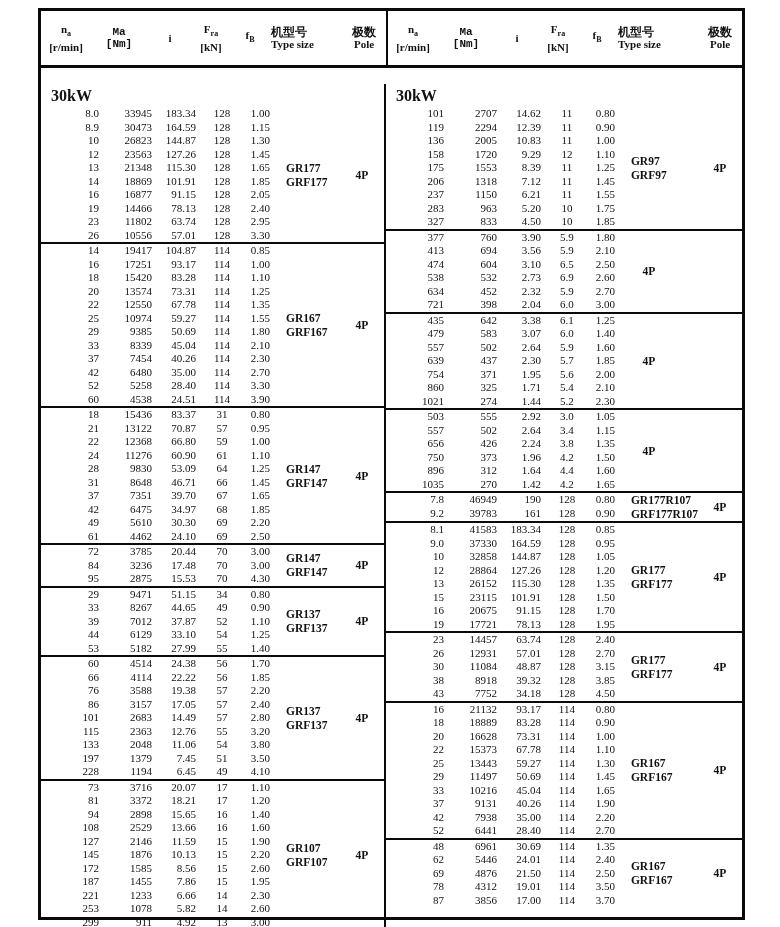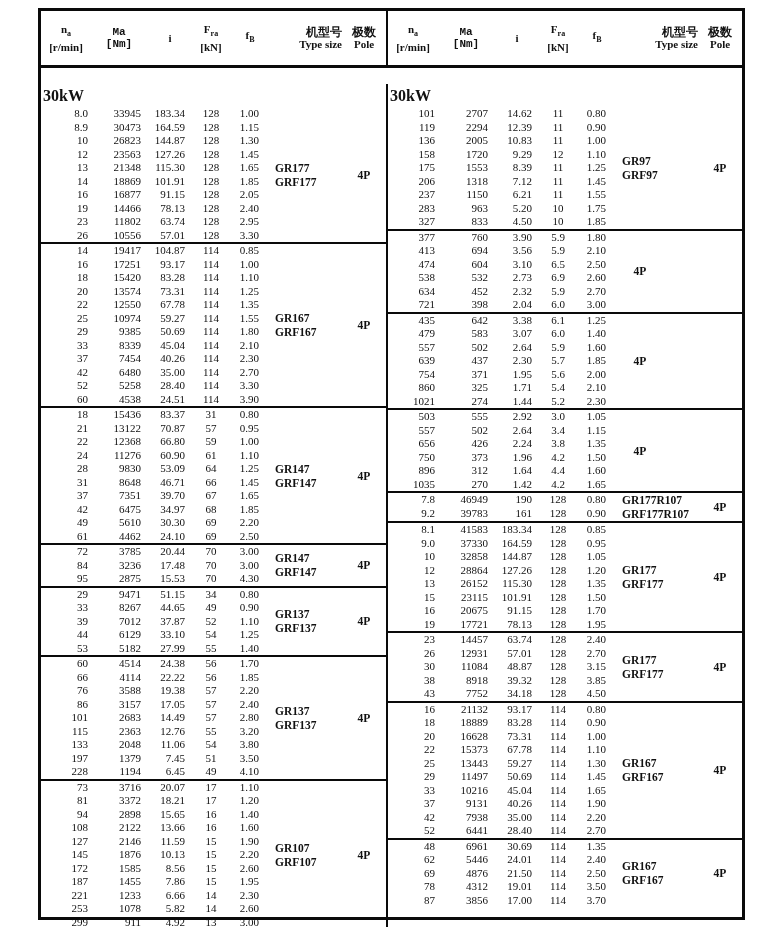--- a/index.html
+++ b/index.html
@@ -19,33 +19,33 @@
   .half-head.left{width:345px;border-right:2px solid #0a0a0a;}
   .half-head.right{flex:1;}
   .hcell{font-weight:bold;font-size:11px;line-height:12.5px;text-align:center;}
   .hcell .cn{font-size:12px;font-family:"Liberation Sans","DejaVu Sans",sans-serif;}
   .hcell sub{font-size:8px;}
   .h-na{width:50px;}
   .h-ma{width:56px;font-family:Liberation Mono, monospace;}
   .h-i{width:46px;}
   .h-fra{width:36px;}
   .h-fb{width:42px;}
-  .h-type{flex:1;text-align:right;}
+  .h-type{flex:1;text-align:left;}
   .h-pole{width:44px;}
   .tbody{display:flex;flex:1;}
   .half{display:flex;flex-direction:column;}
   .half.left{width:345px;border-right:2px solid #0a0a0a;}
   .half.right{flex:1;}
   .power-header{
     flex:0 0 23px;line-height:23px;font-weight:bold;font-size:16px;
-    padding-left:2px;letter-spacing:0px;
+    padding-left:10px;letter-spacing:0px;
   }
   .section{display:flex;border-bottom:2px solid #0a0a0a;}
   .half .section:last-child{border-bottom:none;}
-  .nums{display:grid;grid-template-columns:50px 56px 46px 36px 42px;grid-auto-rows:13.5px;}
+  .nums{display:grid;grid-template-columns:50px 56px 46px 36px 42px;grid-auto-rows:13.5px;margin-left:11px;}
   .cell{font-size:11px;line-height:13.5px;white-space:pre;}
   .c-na{text-align:right;padding-right:3px;}
   .c-ma{text-align:right;padding-right:6px;}
   .c-i{text-align:right;padding-right:8px;}
   .c-fra{text-align:center;}
   .c-fb{text-align:right;padding-right:12px;}
   .type-cell{
     flex:1;display:flex;flex-direction:column;justify-content:center;
     font-weight:bold;font-size:11.5px;line-height:14px;padding-left:4px;
   }
@@ -393,21 +393,21 @@
             <div class="cell c-ma">3372</div>
             <div class="cell c-i">18.21</div>
             <div class="cell c-fra">17</div>
             <div class="cell c-fb">1.20</div>
             <div class="cell c-na">94</div>
             <div class="cell c-ma">2898</div>
             <div class="cell c-i">15.65</div>
             <div class="cell c-fra">16</div>
             <div class="cell c-fb">1.40</div>
             <div class="cell c-na">108</div>
-            <div class="cell c-ma">2122</div>
+            <div class="cell c-ma">2529</div>
             <div class="cell c-i">13.66</div>
             <div class="cell c-fra">16</div>
             <div class="cell c-fb">1.60</div>
             <div class="cell c-na">127</div>
             <div class="cell c-ma">2146</div>
             <div class="cell c-i">11.59</div>
             <div class="cell c-fra">15</div>
             <div class="cell c-fb">1.90</div>
             <div class="cell c-na">145</div>
             <div class="cell c-ma">1876</div>

